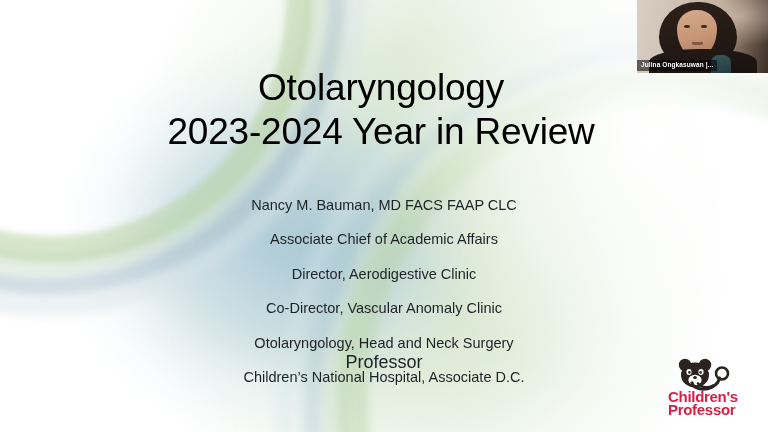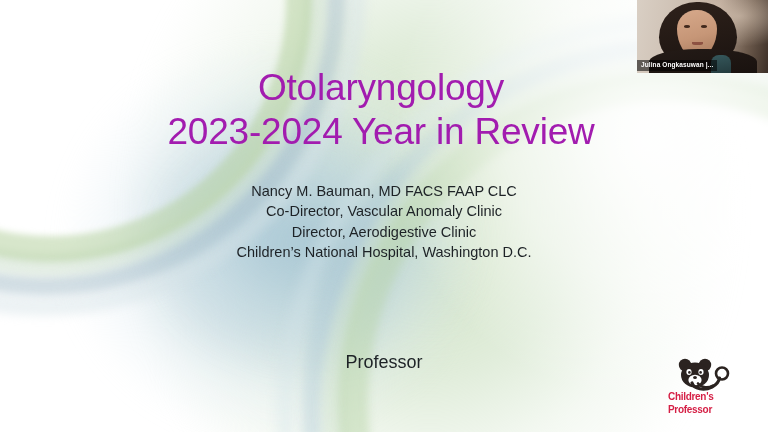--- a/index.html
+++ b/index.html
@@ -166,39 +166,40 @@
   .content {
     position: absolute;
     inset: 0;
     text-align: center;
   }
   .slide-title {
     position: absolute;
     left: 0;
     right: 6px;
     top: 66px;
-    color: #a21caf;
+    color: #000000;
     font-size: 37px;
     line-height: 44px;
     font-weight: 400;
     letter-spacing: -0.2px;
     white-space: pre-line;
   }
   .credentials {
     position: absolute;
     left: 0;
     right: 0;
     top: 181px;
     color: #1d2226;
     font-size: 14.5px;
     line-height: 20.4px;
     font-weight: 400;
   }
   .credentials div {
     white-space: nowrap;
+    margin-top: 14px;
   }
   .affiliation {
     position: absolute;
     left: 0;
     right: 0;
     top: 352px;
     color: #1d2226;
     font-size: 18px;
     line-height: 20.4px;
     font-weight: 400;
@@ -221,21 +222,21 @@
     top: 0;
     width: 62px;
     height: 34px;
   }
   .logo-text {
     position: absolute;
     left: 2px;
     top: 33px;
     width: 84px;
     color: #d51f45;
-    font-size: 10px;
+    font-size: 15px;
     font-weight: 700;
     line-height: 12.6px;
     letter-spacing: -0.3px;
     text-align: left;
   }
 
   
   .video-tile {
     position: absolute;
     left: 637px;
@@ -347,23 +348,25 @@
     <div class="wash-white-right"></div>
   </div>
 
   <div class="content">
 
     <div class="slide-title">Otolaryngology
 2023-2024 Year in Review</div>
 
     <div class="credentials">
       <div>Nancy M. Bauman, MD FACS FAAP CLC</div>
+      <div>Associate Chief of Academic Affairs</div>
+      <div>Director, Aerodigestive Clinic</div>
       <div>Co-Director, Vascular Anomaly Clinic</div>
-      <div>Director, Aerodigestive Clinic</div>
-      <div>Children’s National Hospital, Washington D.C.</div>
+      <div>Otolaryngology, Head and Neck Surgery</div>
+      <div>Children’s National Hospital, Associate D.C.</div>
     </div>
 
     <div class="affiliation">
       <div>Professor</div>
     </div>
 
   </div>
 
   <div class="logo">
     <svg class="logo-bear" viewBox="0 0 62 34">

